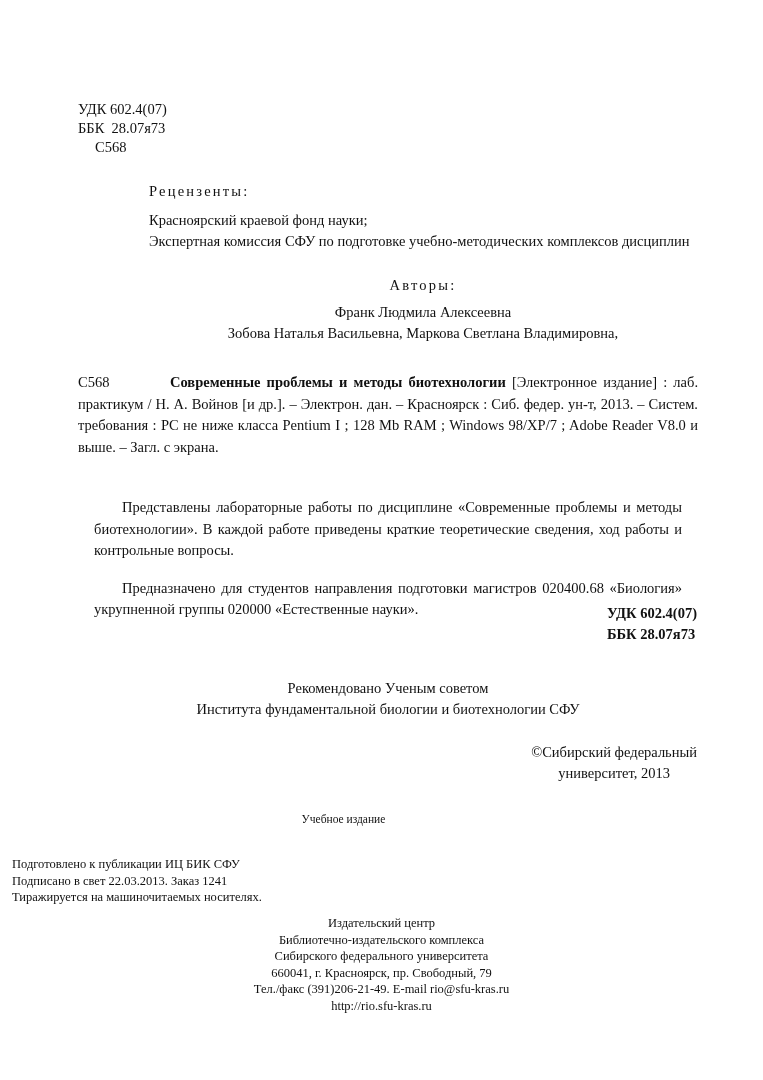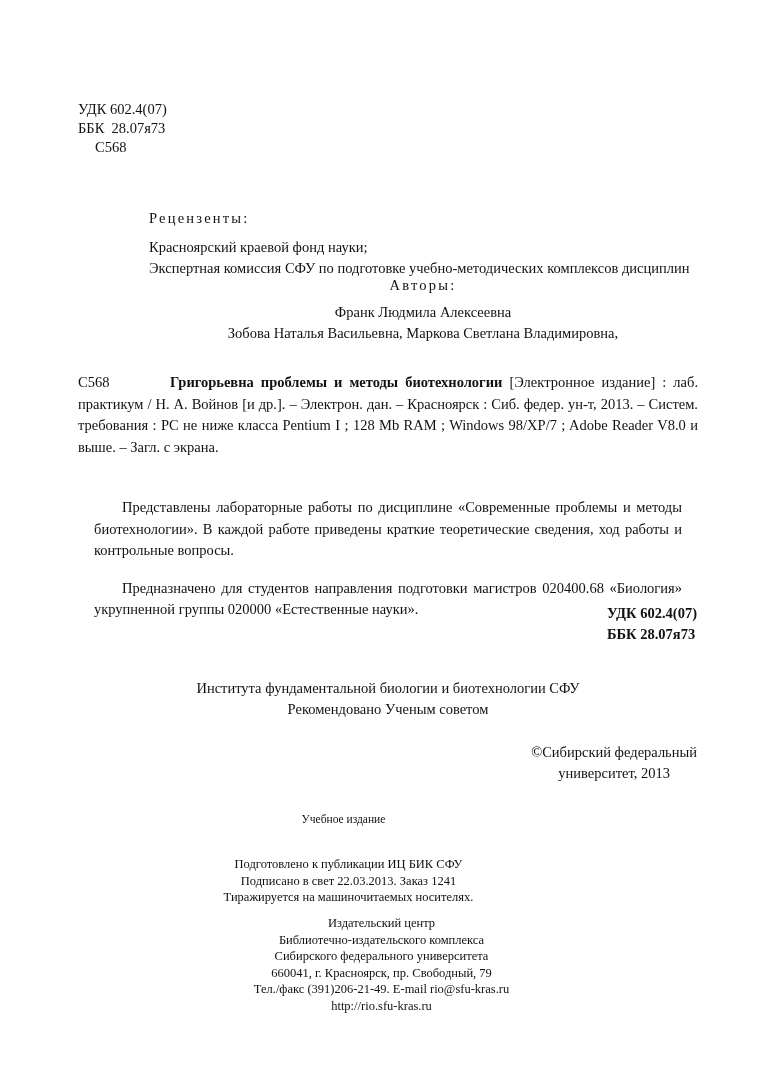--- a/index.html
+++ b/index.html
@@ -38,21 +38,20 @@
   .reviewers {
     position: absolute;
     left: 149px;
     top: 182px;
     width: 548px;
     font-size: 14.5px;
     line-height: 19.5px;
   }
   .label-spaced {
     letter-spacing: 2.2px;
-    margin-top: 27px;
   }
   .reviewers .r-item { margin-top: 9px; }
   .reviewers .r-item2 { margin-top: 2px; text-align: justify; }
 
   
   .authors {
     position: absolute;
     left: 149px;
     top: 275px;
     width: 548px;
@@ -127,24 +126,23 @@
   .edition-kind {
     position: absolute;
     left: 0;
     top: 813px;
     width: 687px;
     text-align: center;
     font-size: 11.5px;
   }
   .imprint-1 {
     position: absolute;
-    left: 0;
+    left: 12px;
     top: 856px;
     width: 697px;
-    text-align: center;
     font-size: 12.5px;
     line-height: 16.5px;
   }
   .imprint-2 {
     position: absolute;
     left: 0;
     top: 915px;
     width: 763px;
     text-align: center;
     font-size: 12.5px;
@@ -169,36 +167,36 @@
     <div class="r-item2">Экспертная комиссия СФУ по подготовке учебно-методических комплексов дисциплин</div>
   </div>
 
   <div class="authors">
     <div class="a-head">Авторы:</div>
     <div class="a-line">Франк Людмила Алексеевна</div>
     <div class="a-line">Зобова Наталья Васильевна, Маркова Светлана Владимировна,</div>
   </div>
 
   <div class="bib">
-    <span class="code">С568</span><b>Григорьевна проблемы и методы биотехнологии</b><span> [Электронное издание] : лаб. практикум / Н. А. Войнов [и др.]. – Электрон. дан. – Красноярск : Сиб. федер. ун-т, 2013. – Систем. требования : PC не ниже класса Pentium I ; 128 Mb RAM ; Windows 98/XP/7 ; Adobe Reader V8.0 и выше. – Загл. с экрана.</span>
+    <span class="code">С568</span><b>Современные проблемы и методы биотехнологии</b><span> [Электронное издание] : лаб. практикум / Н. А. Войнов [и др.]. – Электрон. дан. – Красноярск : Сиб. федер. ун-т, 2013. – Систем. требования : PC не ниже класса Pentium I ; 128 Mb RAM ; Windows 98/XP/7 ; Adobe Reader V8.0 и выше. – Загл. с экрана.</span>
   </div>
 
   <div class="annot">
     <p>Представлены лабораторные работы по дисциплине «Современные проблемы и методы биотехнологии». В каждой работе приведены краткие теоретические сведения, ход работы и контрольные вопросы.</p>
     <p>Предназначено для студентов направления подготовки магистров 020400.68 «Биология» укрупненной группы 020000 «Естественные науки».</p>
   </div>
 
   <div class="udk-right">
     <div>УДК 602.4(07)</div>
     <div>ББК  28.07я73</div>
   </div>
 
   <div class="recommended">
+    <div>Рекомендовано Ученым советом</div>
     <div>Института фундаментальной биологии и биотехнологии СФУ</div>
-    <div>Рекомендовано Ученым советом</div>
   </div>
 
   <div class="copyright">
     <div>©Сибирский федеральный</div>
     <div>университет, 2013</div>
   </div>
 
   <div class="edition-kind">Учебное издание</div>
 
   <div class="imprint-1">

